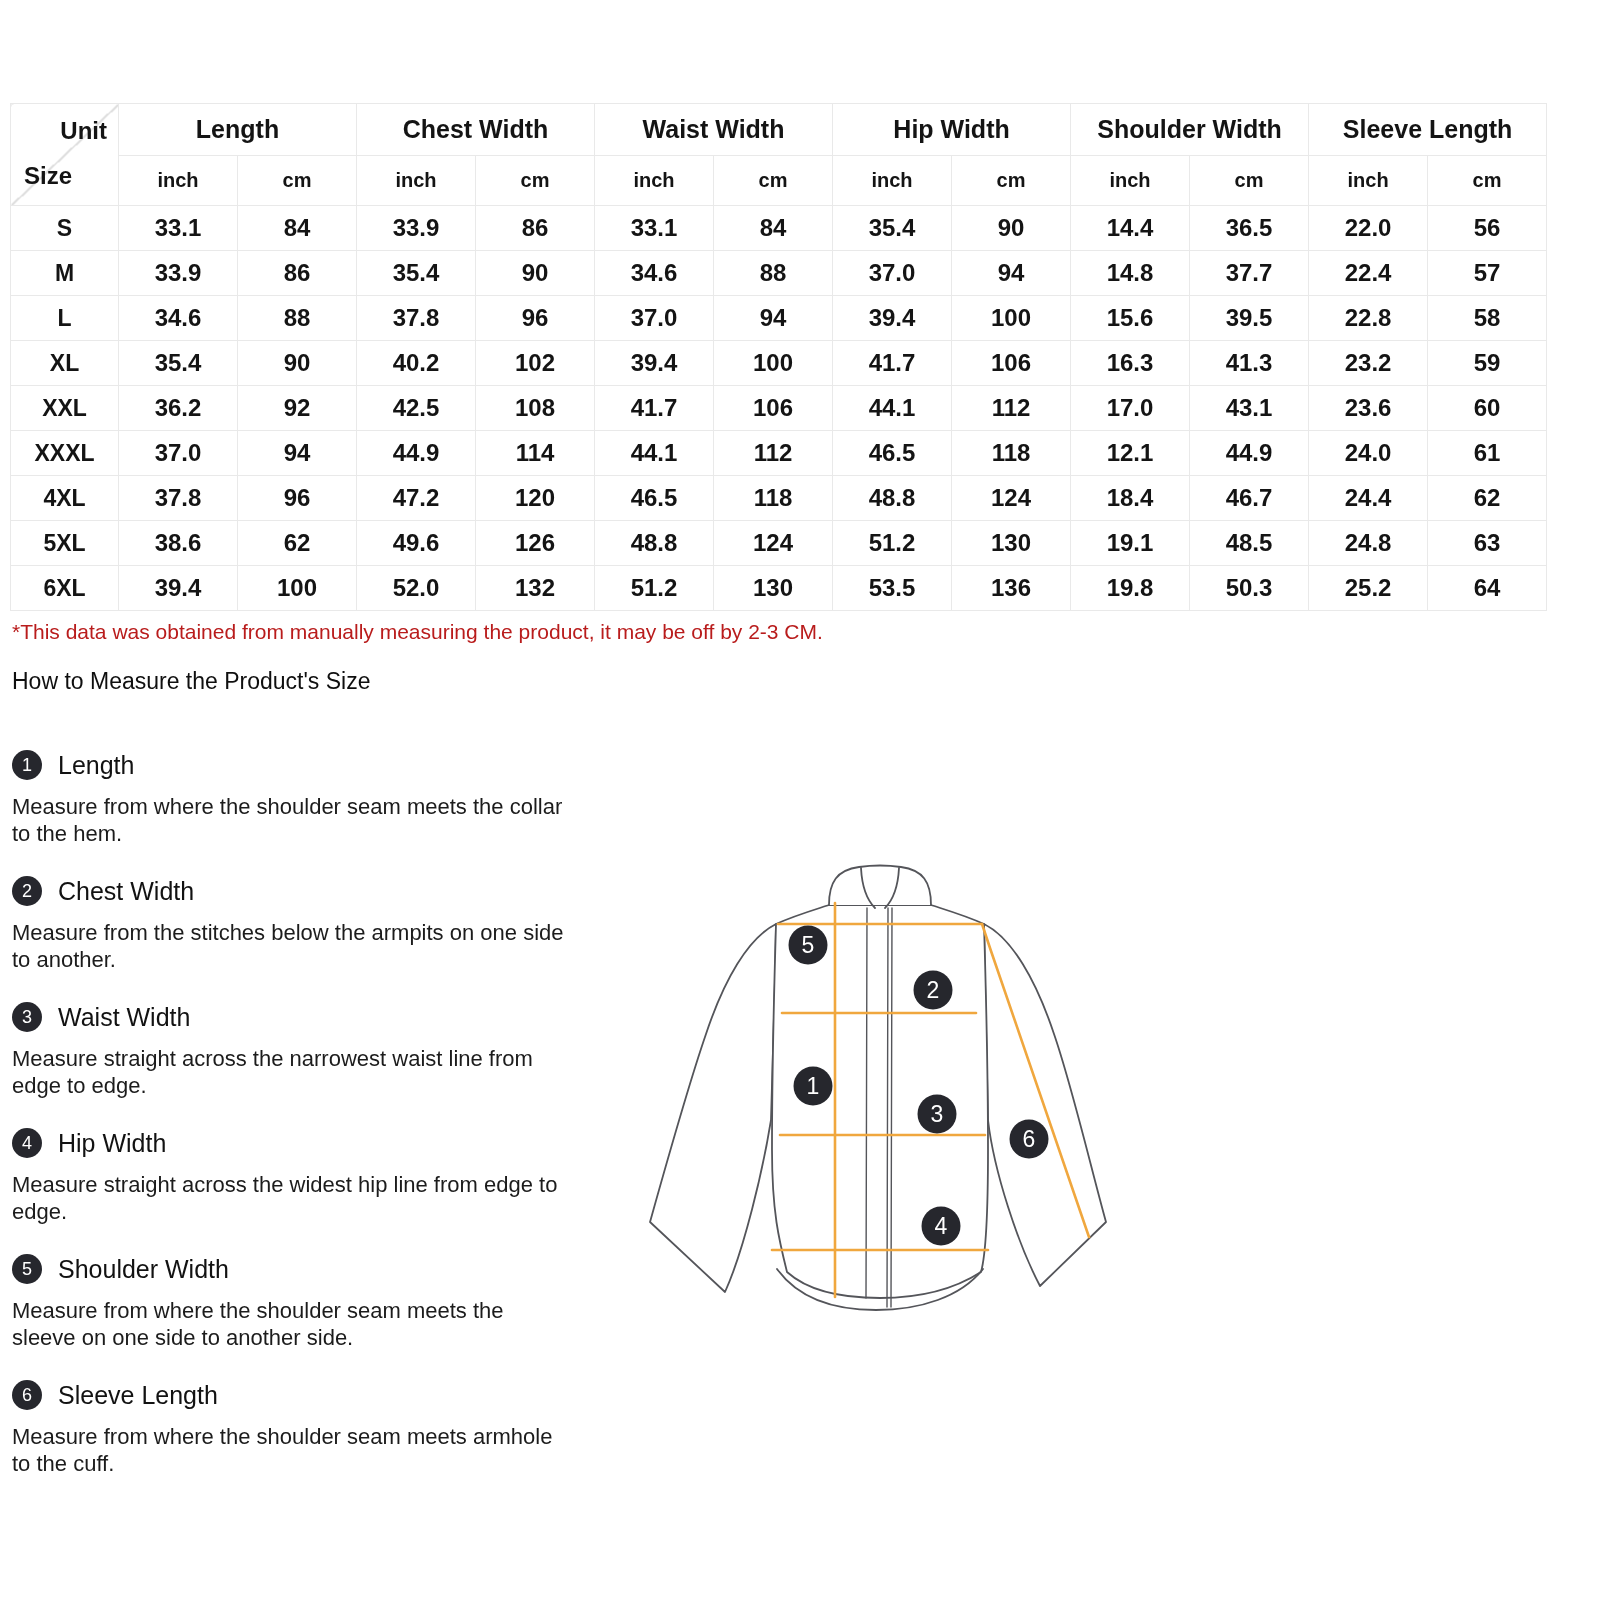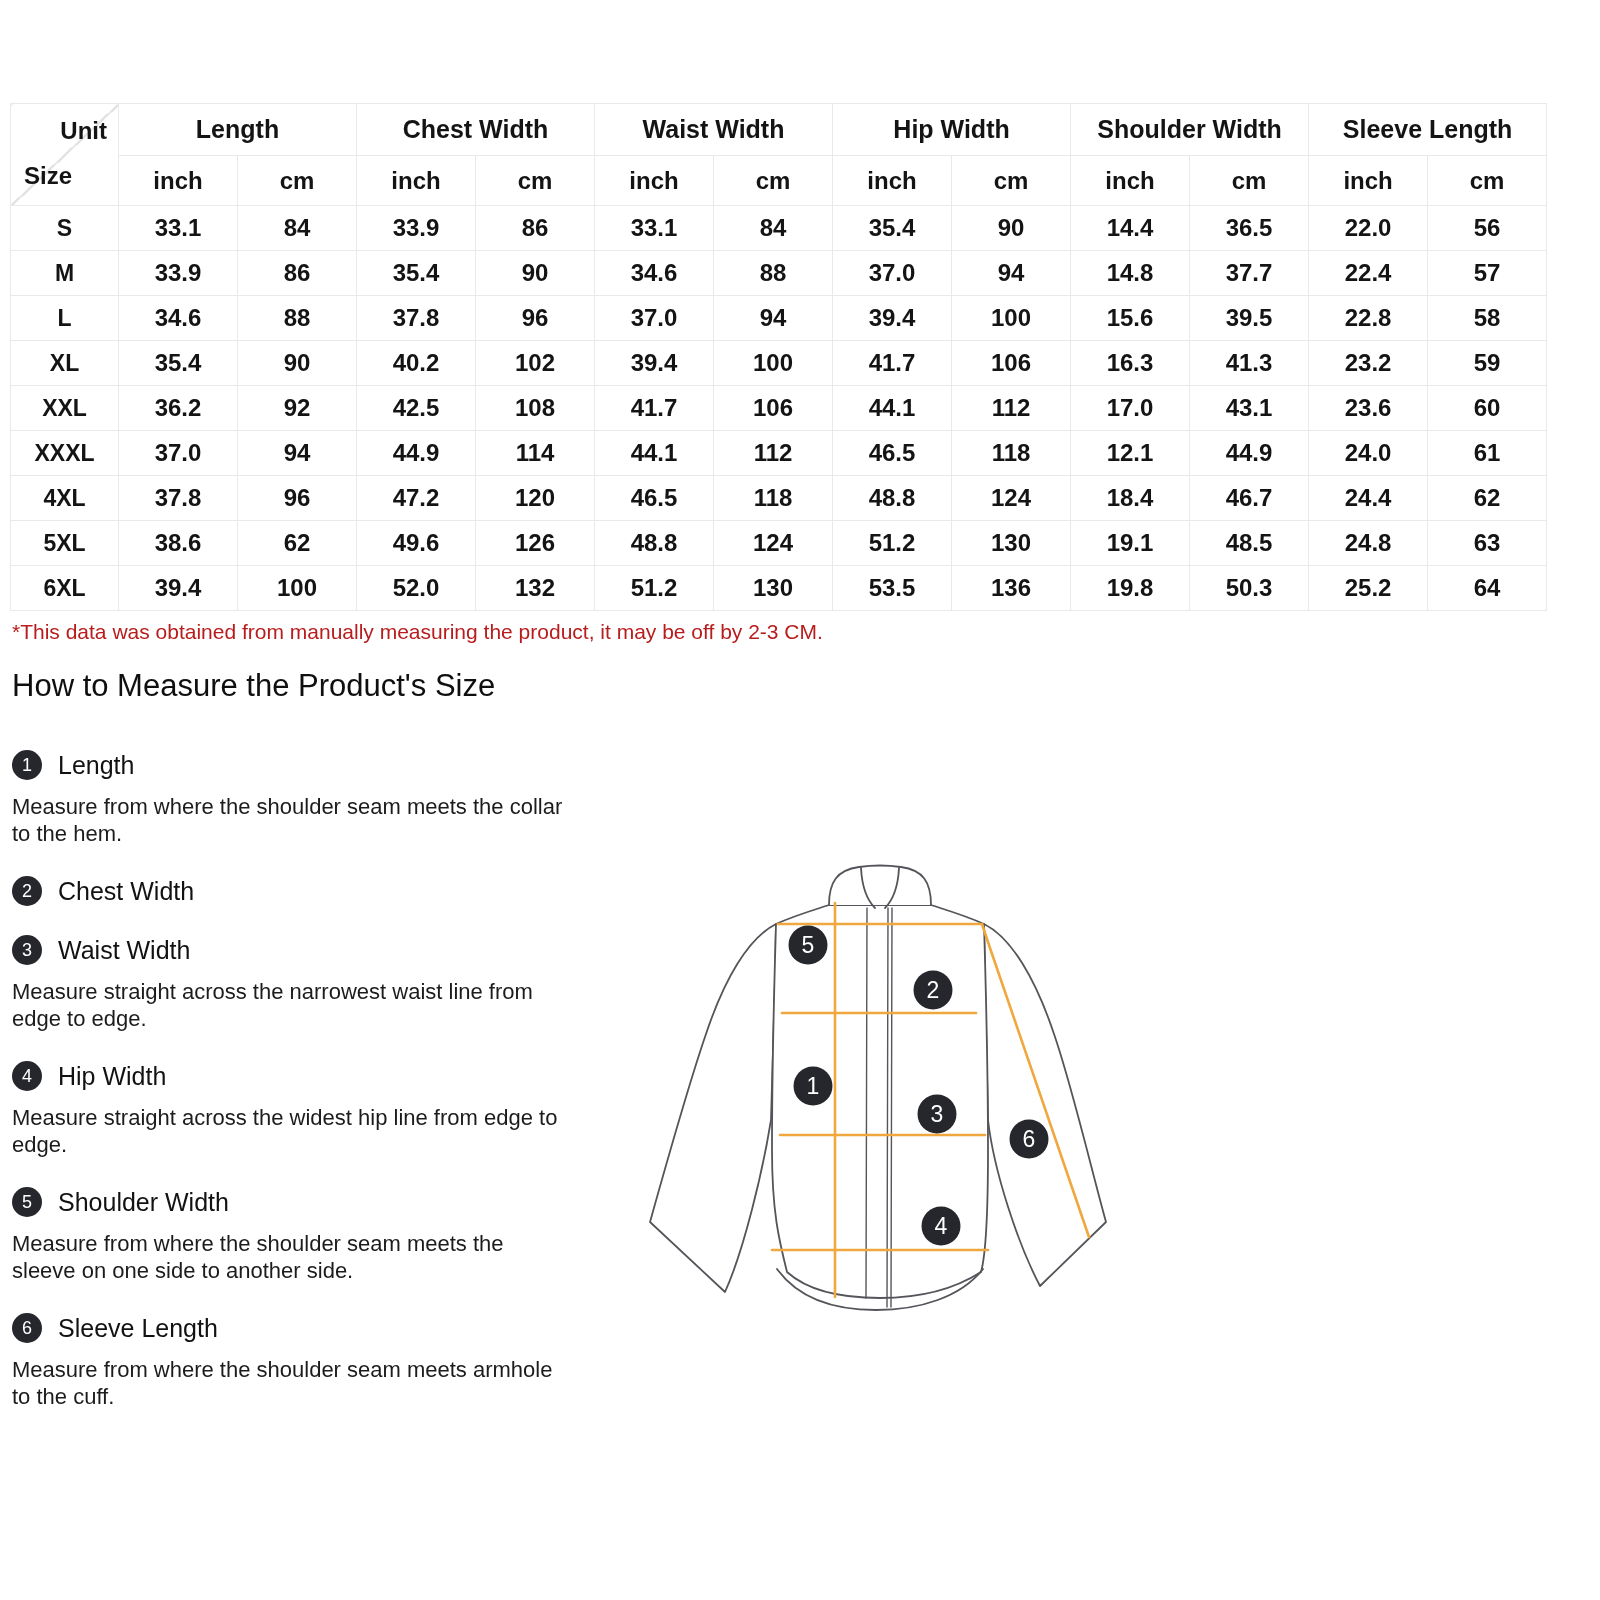--- a/index.html
+++ b/index.html
@@ -10,35 +10,35 @@
   
   .size-table{
     position:absolute;left:10px;top:103px;width:1536px;
     border-collapse:collapse;table-layout:fixed;
   }
   .size-table th,.size-table td{
     border:1px solid #e9e9e9;text-align:center;vertical-align:middle;
     padding:0;font-weight:bold;color:#141414;background:#fff;
   }
   .size-table thead tr.group-row th{height:51px;font-size:25px;}
-  .size-table thead tr.unit-row th{height:49px;font-size:24px;}
+  .size-table thead tr.unit-row th{height:49px;font-size:20px;}
   .size-table tbody tr{height:45px;}
   .size-table tbody td{font-size:24px;}
   .size-table tbody td.size-cell{font-size:23px;}
   td.corner-cell{
     position:relative;
     background:linear-gradient(to bottom right,
       #ffffff calc(50% - 1px), #dedede calc(50% - 1px),
       #dedede calc(50% + 1px), #ffffff calc(50% + 1px));
   }
   .corner-unit{position:absolute;top:13px;right:11px;font-size:24px;font-weight:bold;margin-left:34px;}
   .corner-size{position:absolute;bottom:15px;left:13px;font-size:24px;font-weight:bold;}
   
   .note{position:absolute;left:12px;top:620px;margin:0;font-size:21px;color:#b91c1c;}
-  .howto-title{position:absolute;left:12px;top:668px;margin:0;font-size:31px;font-weight:400;color:#0f0f0f;}
+  .howto-title{position:absolute;left:12px;top:668px;margin:0;font-size:23px;font-weight:400;color:#0f0f0f;}
   .measure-list{position:absolute;left:12px;top:750px;width:553px;}
   .m-item{margin-bottom:29px;}
   .m-head{display:flex;align-items:center;gap:16px;height:30px;}
   .m-badge{
     flex:0 0 30px;width:30px;height:30px;border-radius:50%;
     color:#ffffff;font-size:18px;line-height:30px;text-align:center;
   }
   .m-title{font-size:25px;color:#121212;}
   .m-item p{margin:13px 0 0 0;font-size:22px;line-height:27px;color:#1c1c1c;}
   
@@ -243,20 +243,21 @@
           <span class="m-badge" style="background: rgb(38, 39, 45);">1</span>
           <span class="m-title">Length</span>
         </div>
         <p>Measure from where the shoulder seam meets the collar to the hem.</p>
       </div>
       <div class="m-item">
         <div class="m-head">
           <span class="m-badge" style="background: rgb(38, 39, 45);">2</span>
           <span class="m-title">Chest Width</span>
         </div>
+        <p>Measure from the stitches below the armpits on one side to another.</p>
       </div>
       <div class="m-item">
         <div class="m-head">
           <span class="m-badge" style="background: rgb(38, 39, 45);">3</span>
           <span class="m-title">Waist Width</span>
         </div>
         <p>Measure straight across the narrowest waist line from edge to edge.</p>
       </div>
       <div class="m-item">
         <div class="m-head">

